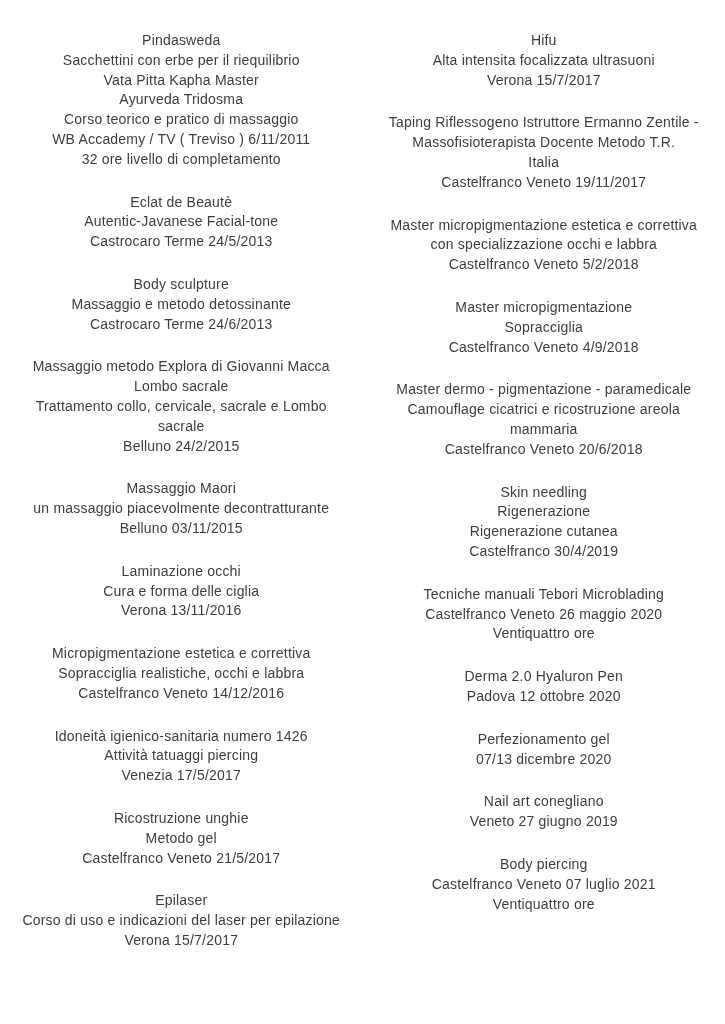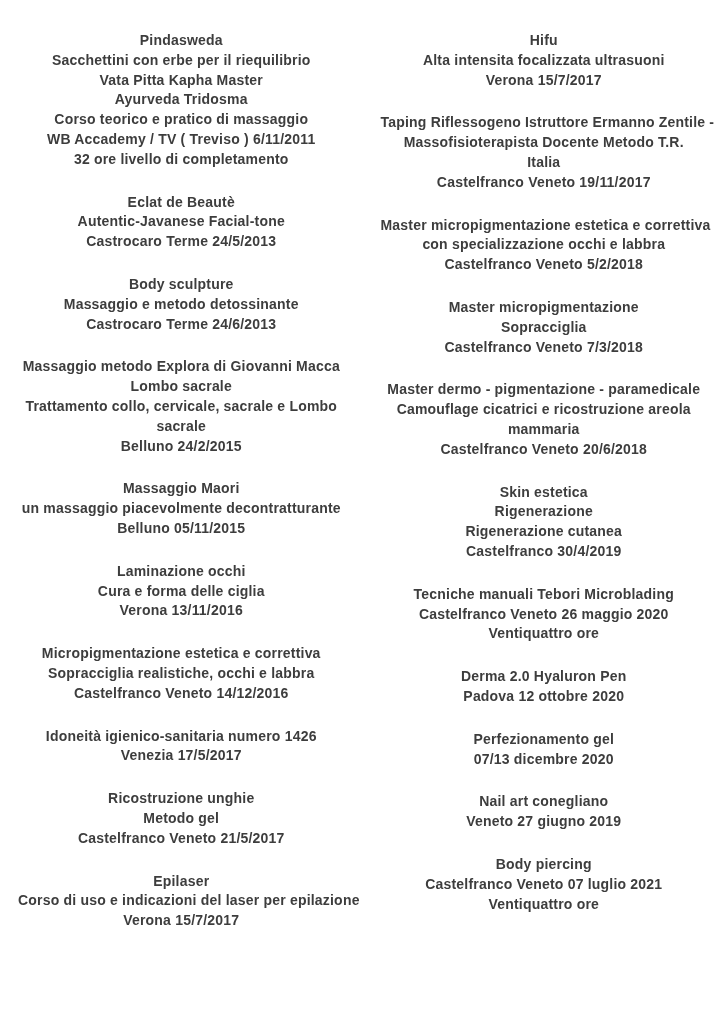--- a/index.html
+++ b/index.html
@@ -17,21 +17,20 @@
   .page {
     display: flex;
     width: 725px;
     padding-top: 31px;
     box-sizing: border-box;
   }
   .column {
     width: 50%;
     box-sizing: border-box;
     padding: 0 18px;
-    font-weight: bold;
   }
   .entry {
     margin: 0 0 23px 0;
   }
   .line {
     font-size: 14px;
     line-height: 19.8px;
     letter-spacing: 0.2px;
     text-align: center;
     white-space: nowrap;
@@ -64,34 +63,35 @@
       <div class="entry">
         <div class="line">Massaggio metodo Explora di Giovanni Macca</div>
         <div class="line">Lombo sacrale</div>
         <div class="line">Trattamento collo, cervicale, sacrale e Lombo</div>
         <div class="line">sacrale</div>
         <div class="line">Belluno 24/2/2015</div>
       </div>
       <div class="entry">
         <div class="line">Massaggio Maori</div>
         <div class="line">un massaggio piacevolmente decontratturante</div>
-        <div class="line">Belluno 05/11/2015</div>
+        <div class="line">Belluno 03/11/2015</div>
       </div>
       <div class="entry">
         <div class="line">Laminazione occhi</div>
         <div class="line">Cura e forma delle ciglia</div>
         <div class="line">Verona 13/11/2016</div>
       </div>
       <div class="entry">
         <div class="line">Micropigmentazione estetica e correttiva</div>
         <div class="line">Sopracciglia realistiche, occhi e labbra</div>
         <div class="line">Castelfranco Veneto 14/12/2016</div>
       </div>
       <div class="entry">
         <div class="line">Idoneità igienico-sanitaria numero 1426</div>
+        <div class="line">Attività tatuaggi piercing</div>
         <div class="line">Venezia 17/5/2017</div>
       </div>
       <div class="entry">
         <div class="line">Ricostruzione unghie</div>
         <div class="line">Metodo gel</div>
         <div class="line">Castelfranco Veneto 21/5/2017</div>
       </div>
       <div class="entry">
         <div class="line">Epilaser</div>
         <div class="line">Corso di uso e indicazioni del laser per epilazione</div>
@@ -111,30 +111,30 @@
         <div class="line">Castelfranco Veneto 19/11/2017</div>
       </div>
       <div class="entry">
         <div class="line">Master micropigmentazione estetica e correttiva</div>
         <div class="line">con specializzazione occhi e labbra</div>
         <div class="line">Castelfranco Veneto 5/2/2018</div>
       </div>
       <div class="entry">
         <div class="line">Master micropigmentazione</div>
         <div class="line">Sopracciglia</div>
-        <div class="line">Castelfranco Veneto 7/3/2018</div>
+        <div class="line">Castelfranco Veneto 4/9/2018</div>
       </div>
       <div class="entry">
         <div class="line">Master dermo - pigmentazione - paramedicale</div>
         <div class="line">Camouflage cicatrici e ricostruzione areola</div>
         <div class="line">mammaria</div>
         <div class="line">Castelfranco Veneto 20/6/2018</div>
       </div>
       <div class="entry">
-        <div class="line">Skin estetica</div>
+        <div class="line">Skin needling</div>
         <div class="line">Rigenerazione</div>
         <div class="line">Rigenerazione cutanea</div>
         <div class="line">Castelfranco 30/4/2019</div>
       </div>
       <div class="entry">
         <div class="line">Tecniche manuali Tebori Microblading</div>
         <div class="line">Castelfranco Veneto 26 maggio 2020</div>
         <div class="line">Ventiquattro ore</div>
       </div>
       <div class="entry">

